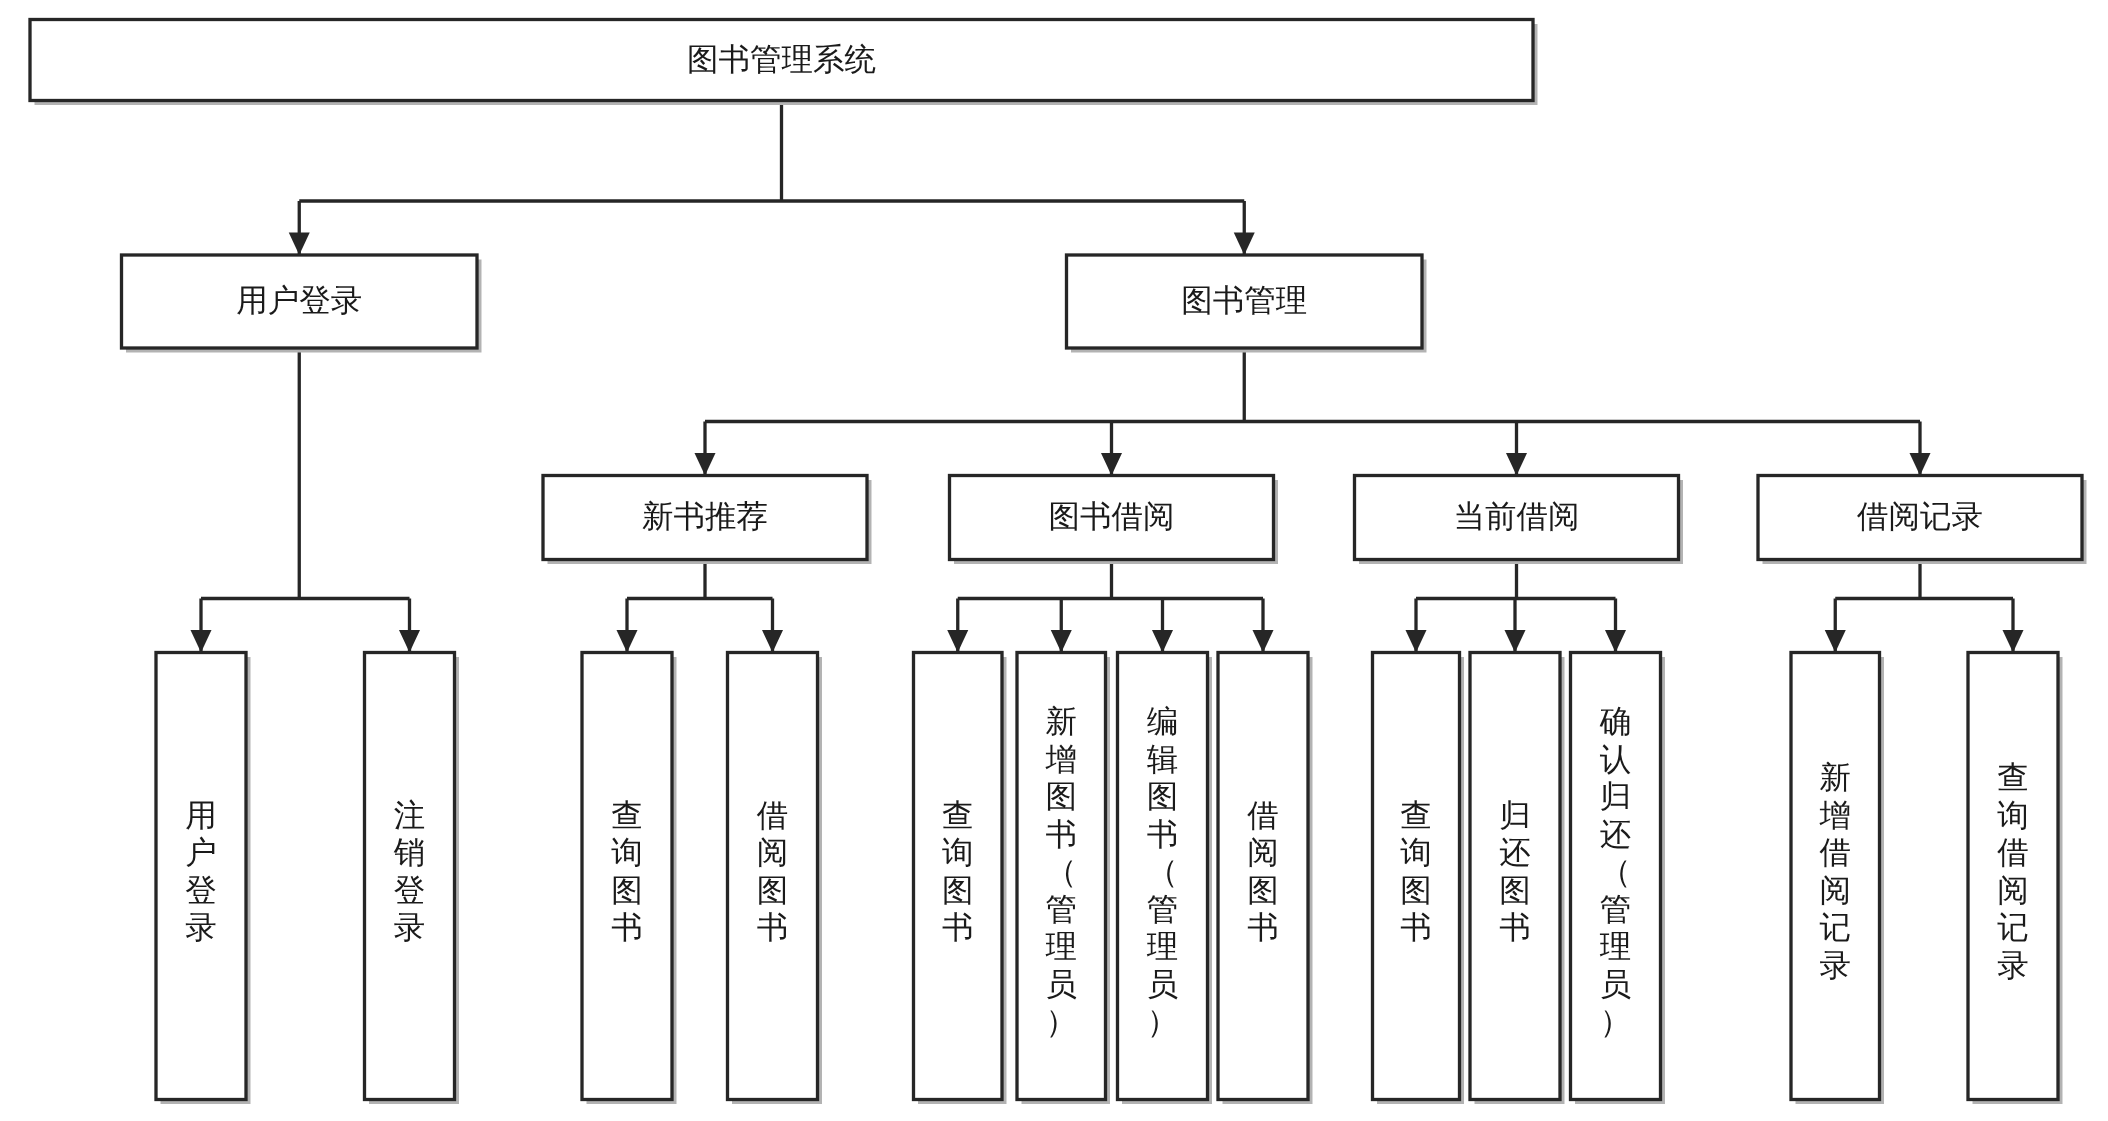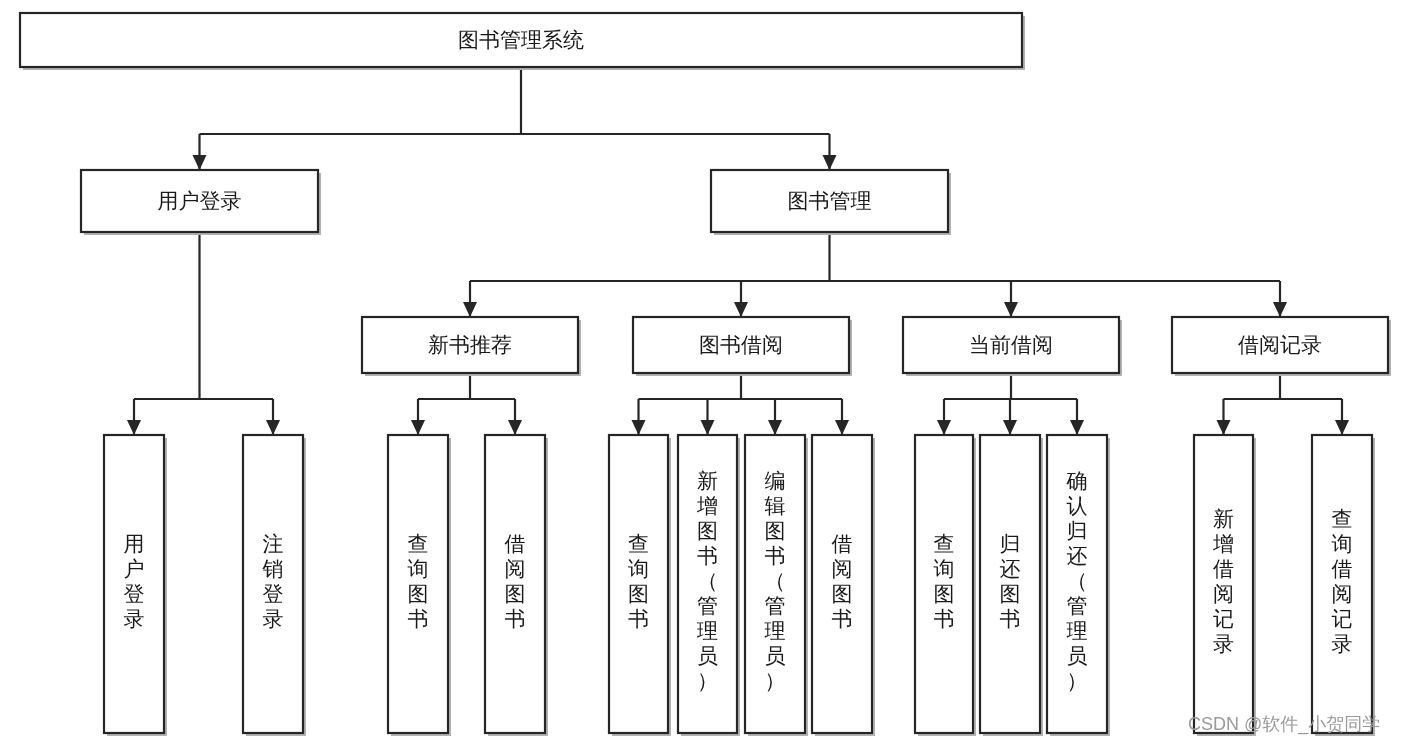--- a/index.html
+++ b/index.html
@@ -226,14 +226,13 @@
           <rect x="1194" y="435" width="59" height="298" class="node-rect"></rect>
           <text x="1223.5" y="525.5" class="node-label-v"><tspan x="1223.5" dy="0">新</tspan><tspan x="1223.5" dy="25">增</tspan><tspan x="1223.5" dy="25">借</tspan><tspan x="1223.5" dy="25">阅</tspan><tspan x="1223.5" dy="25">记</tspan><tspan x="1223.5" dy="25">录</tspan></text>
         </g>
         <g>
           <rect x="1315" y="438" width="60" height="298" class="node-shadow"></rect>
           <rect x="1312" y="435" width="60" height="298" class="node-rect"></rect>
           <text x="1342" y="525.5" class="node-label-v"><tspan x="1342" dy="0">查</tspan><tspan x="1342" dy="25">询</tspan><tspan x="1342" dy="25">借</tspan><tspan x="1342" dy="25">阅</tspan><tspan x="1342" dy="25">记</tspan><tspan x="1342" dy="25">录</tspan></text>
         </g>
       </g>
   </svg>
-  <div class="watermark">CSDN @软件_小贺同学</div>
 </div>
 
 </body></html>

